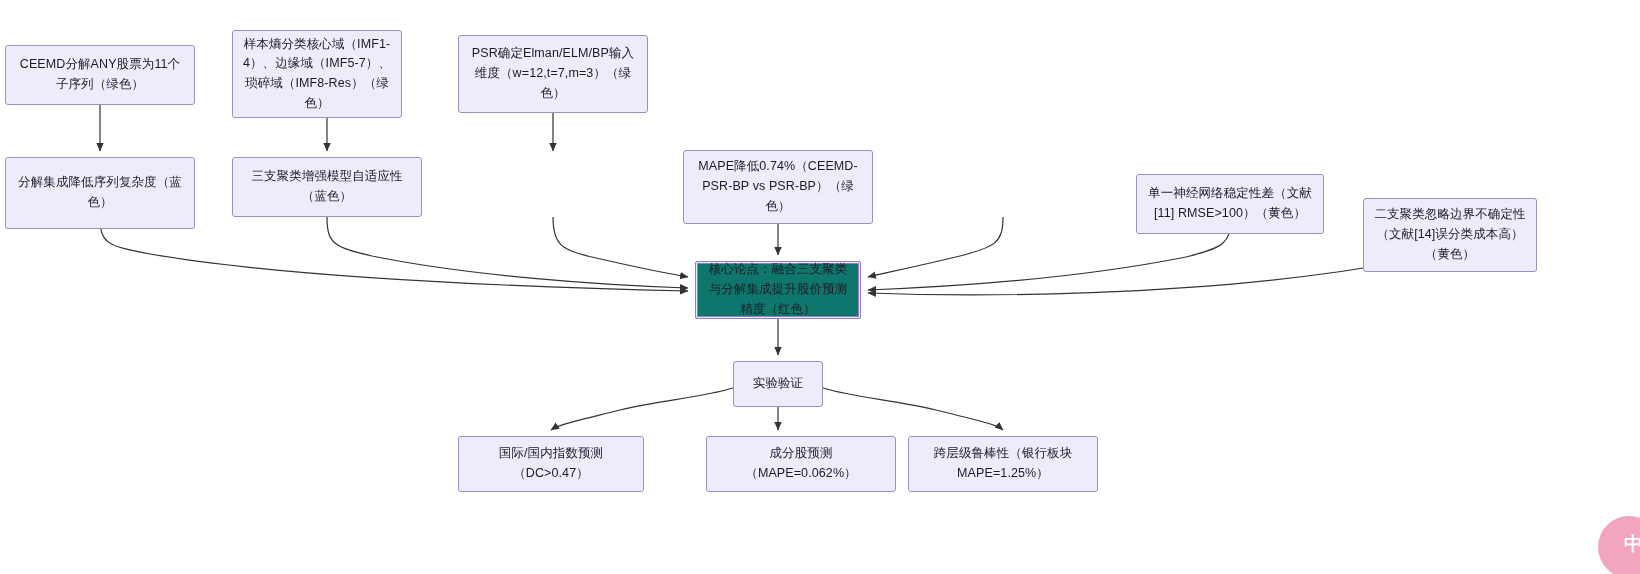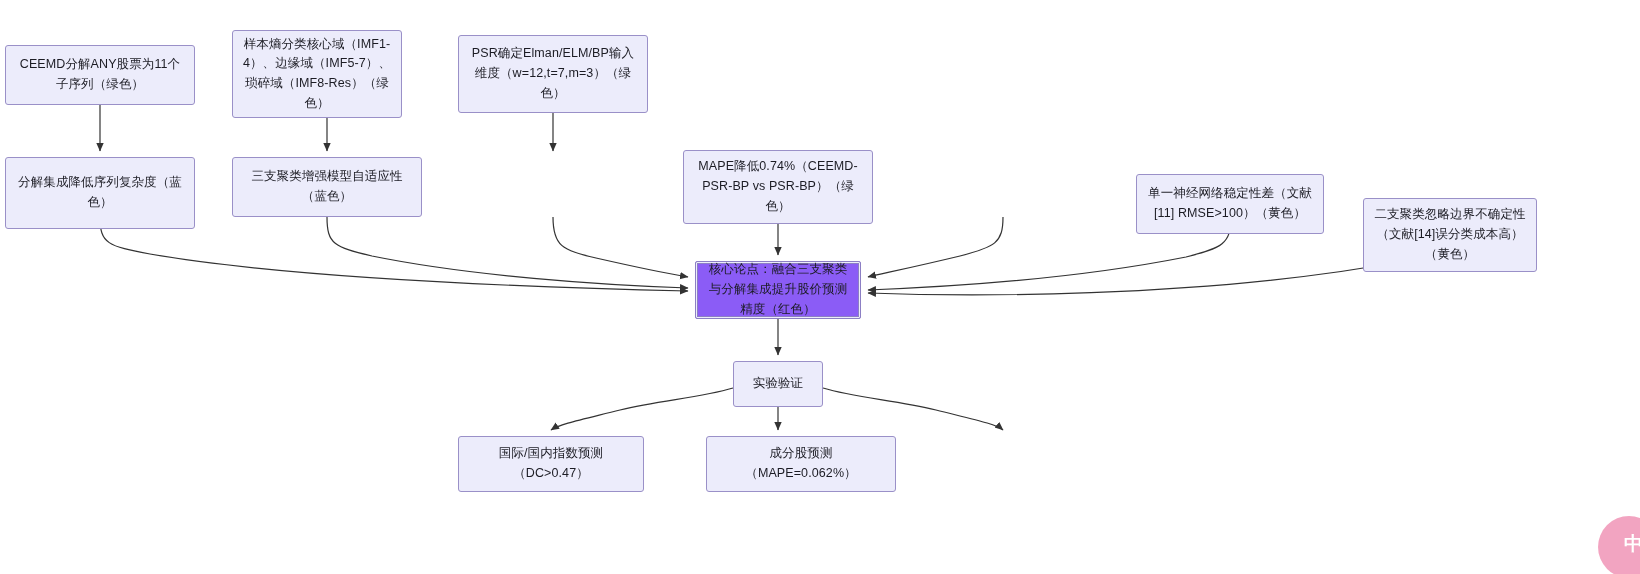--- a/index.html
+++ b/index.html
@@ -23,21 +23,21 @@
     justify-content:center;
     text-align:center;
     color:#1c1c24;
     font-size:12.5px;
     line-height:1.58;
     padding:6px 9px;
     letter-spacing:0.1px;
   }
   .node span{display:block;width:100%;}
   .node.core{
-    background:#8b5cf6;
+    background:#0f766e;
     border:1px solid #8C7FC4;
     box-shadow:inset 0 0 0 1px #ECECFB, inset 0 0 0 2px #8C7FC4;
     border-radius:2px;
   }
   .watermark{
     position:absolute;
     width:62px;height:62px;
     border-radius:50%;
     background:#F2A0BE;
     display:flex;align-items:center;justify-content:center;
@@ -127,18 +127,21 @@
   </div>
 
   <div class="node" style="left:458px;top:436px;width:186px;height:56px;">
     <span>国际/国内指数预测（DC&gt;0.47）</span>
   </div>
 
   <div class="node" style="left:683px;top:436px;width:190px;height:56px;margin-left:23px;">
     <span>成分股预测（MAPE=0.062%）</span>
   </div>
 
+  <div class="node" style="left:908px;top:436px;width:190px;height:56px;">
+    <span>跨层级鲁棒性（银行板块MAPE=1.25%）</span>
+  </div>
 
   <div class="watermark" style="left:1598px;top:516px;">
     <b>中</b>
   </div>
 
 </div>
 
 </body></html>

